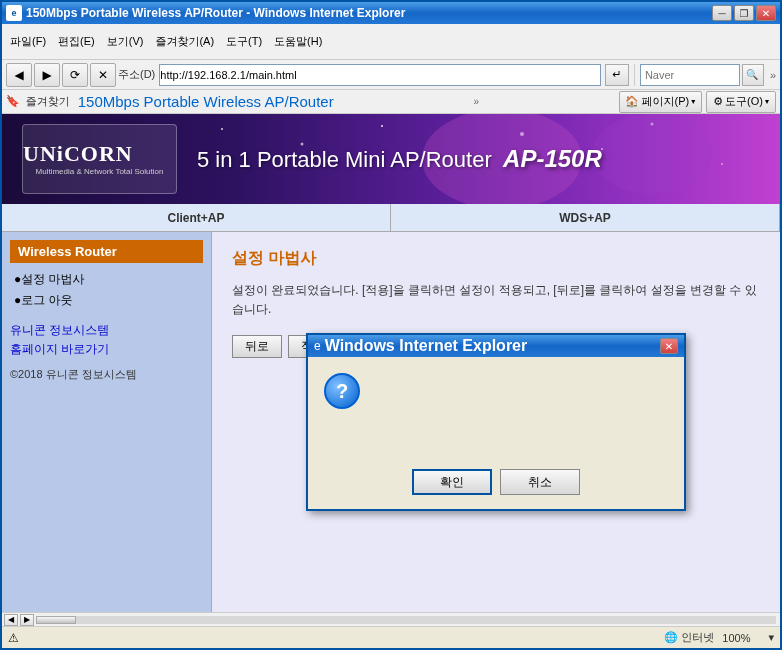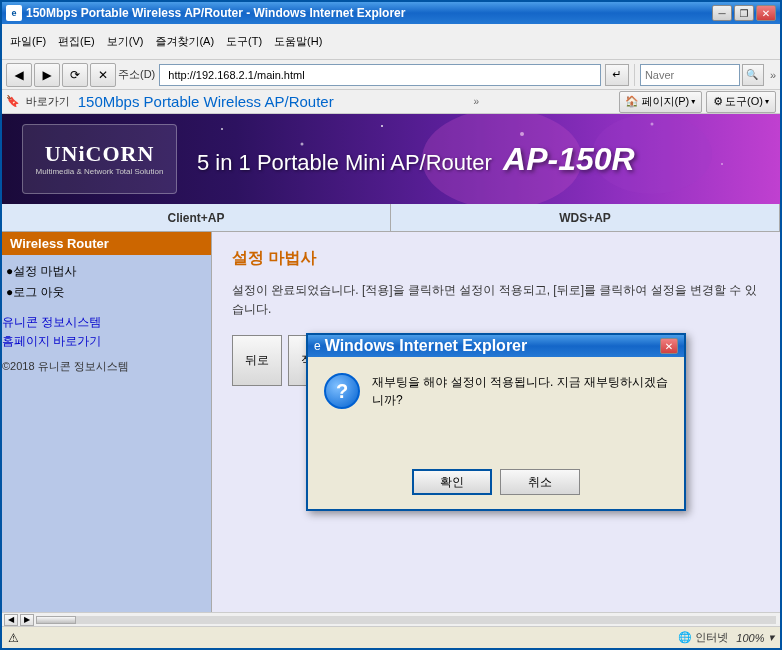--- a/index.html
+++ b/index.html
@@ -17,84 +17,84 @@
 
     
     .menu-bar { background: #f0f0f0; height: 36px; display: flex; align-items: center; padding: 16px 2px; border-bottom: 1px solid #ccc; }
     .menu-item { padding: 2px 6px; font-size: 11px; cursor: pointer; color: #000; }
 
     
     .toolbar { background: #f0f0f0; height: 30px; display: flex; align-items: center; padding: 0 4px; border-bottom: 1px solid #ccc; gap: 2px; }
     .nav-btn { width: 26px; height: 24px; background: linear-gradient(to bottom, #f8f8f8, #e0e0e0); border: 1px solid #aaa; border-radius: 2px; display: flex; align-items: center; justify-content: center; font-size: 12px; cursor: pointer; }
     .address-bar { display: flex; align-items: center; gap: 4px; flex: 1; }
     .address-label { font-size: 11px; color: #333; }
-    .address-input { flex: 1; height: 22px; border: 1px solid #7f9db9; padding: 0 8px; font-size: 11px; background: white; }
+    .address-input { flex: 1; height: 22px; border: 1px solid #7f9db9; padding: 0 0; font-size: 11px; background: white; }
     .go-btn { width: 24px; height: 22px; background: linear-gradient(to bottom, #f8f8f8, #e0e0e0); border: 1px solid #aaa; font-size: 11px; display: flex; align-items: center; justify-content: center; cursor: pointer; }
     .search-box { width: 100px; height: 22px; border: 1px solid #7f9db9; padding: 0 4px; font-size: 11px; }
     .search-icon-btn { width: 22px; height: 22px; background: linear-gradient(to bottom, #f8f8f8, #e0e0e0); border: 1px solid #aaa; display: flex; align-items: center; justify-content: center; cursor: pointer; font-size: 10px; }
     .separator-v { width: 1px; height: 22px; background: #ccc; margin: 0 3px; }
 
     
     .links-bar { background: #f0f0f0; height: 24px; display: flex; align-items: center; padding: 0 4px; border-bottom: 1px solid #ccc; gap: 4px; }
     .links-bar-chevron { font-size: 10px; color: #666; margin-left: auto; cursor: pointer; }
     .sec-btn { height: 22px; padding: 0 6px; background: linear-gradient(to bottom, #f8f8f8, #e0e0e0); border: 1px solid #aaa; border-radius: 2px; font-size: 11px; cursor: pointer; display: flex; align-items: center; gap: 2px; }
     .sec-chevron { font-size: 8px; }
 
     
     .browser-content { flex: 1; display: flex; flex-direction: column; overflow: hidden; }
 
     
     .page { flex: 1; display: flex; flex-direction: column; background: white; overflow: hidden; }
 
     
     .page-header { background: linear-gradient(to right, #1a0a3a 0%, #2d1260 30%, #6020a0 60%, #9030c0 80%, #c040d0 100%); height: 90px; display: flex; align-items: center; padding: 0 20px; position: relative; overflow: hidden; }
     .header-stars { position: absolute; top: 0; left: 0; right: 0; bottom: 0; }
-    .logo-box { width: 155px; height: 70px; background: rgba(255,255,255,0.1); border: 1px solid rgba(255,255,255,0.3); border-radius: 4px; display: flex; flex-direction: column; align-items: center; justify-content: center; z-index: 1; }
+    .logo-box { width: 155px; height: 70px; background: rgba(255,255,255,0.1); border: 1px solid rgba(255,255,255,0.3); border-radius: 4px; display: flex; flex-direction: column; justify-content: center; z-index: 1; }
     .logo-text { color: white; font-size: 22px; font-weight: bold; letter-spacing: 1px; font-family: serif; }
     .logo-sub { color: #ccc; font-size: 8px; text-align: center; line-height: 1.3; }
 
     
     .nav-tabs { display: flex; background: #dce8f8; border-bottom: 1px solid #aaa; height: 28px; }
     .nav-tab { flex: 1; display: flex; align-items: center; justify-content: center; font-size: 12px; font-weight: bold; color: #333; border-right: 1px solid #aaa; cursor: pointer; background: #dce8f8; }
 
     
     .main-area { display: flex; flex: 1; overflow: hidden; }
-    .sidebar { width: 210px; background: #b8c8e8; padding: 0; border-right: 1px solid #aaa; }
+    .sidebar { width: 210px; background: #b8c8e8; padding: 8px; border-right: 1px solid #aaa; }
     .sidebar-title { background: #cc6600; color: white; font-weight: bold; padding: 4px 8px; font-size: 13px; margin-bottom: 6px; }
     .sidebar-link { color: #000; font-size: 12px; padding: 2px 4px; cursor: pointer; display: block; }
     .sidebar-section { margin-top: 10px; font-size: 12px; color: #000033; line-height: 1.6; }
     .sidebar-copyright { font-size: 11px; color: #333; margin-top: 8px; }
 
     
     .content { flex: 1; background: #e8e8f8; padding: 16px 20px; position: relative; }
     .content-title { color: #cc6600; font-size: 16px; font-weight: bold; margin-bottom: 12px; }
     .content-text { font-size: 12px; color: #333; line-height: 1.6; margin-bottom: 16px; }
     .content-buttons { display: flex; gap: 6px; }
-    .content-btn { padding: 16px 12px; background: linear-gradient(to bottom, #f8f8f8, #d8d8d8); border: 1px solid #888; font-size: 12px; cursor: pointer; }
+    .content-btn { padding: 2px 12px; background: linear-gradient(to bottom, #f8f8f8, #d8d8d8); border: 1px solid #888; font-size: 12px; cursor: pointer; }
 
     
     .dialog-overlay { position: absolute; top: 0; left: 0; right: 0; bottom: 0; display: flex; align-items: center; justify-content: center; }
     .dialog { width: 380px; background: #ece9d8; border: 2px solid #0054a3; box-shadow: 3px 3px 8px rgba(0,0,0,0.4); }
     .dialog-title-bar { background: linear-gradient(to bottom, #4a9de8 0%, #1466c8 50%, #2478d4 100%); height: 22px; display: flex; align-items: center; justify-content: space-between; padding: 0 6px; }
     .dialog-title-text { color: white; font-size: 16px; font-weight: bold; text-align: right; }
     .dialog-close { width: 18px; height: 16px; background: linear-gradient(to bottom, #f08080, #d04040); border: 1px solid #888; display: flex; align-items: center; justify-content: center; font-size: 10px; color: white; cursor: pointer; border-radius: 2px; }
     .dialog-body { padding: 16px; display: flex; gap: 12px; align-items: flex-start; }
     .dialog-icon { width: 36px; height: 36px; border-radius: 50%; background: radial-gradient(circle at 35% 35%, #80c0ff, #0060d0); border: 2px solid #0060d0; display: flex; align-items: center; justify-content: center; font-size: 20px; font-weight: bold; color: white; flex-shrink: 0; }
     .dialog-message { font-size: 12px; color: #000; line-height: 1.5; }
     .dialog-footer { display: flex; justify-content: center; gap: 8px; padding: 8px 16px 14px; }
     .dialog-btn { width: 80px; height: 26px; background: linear-gradient(to bottom, #f8f8f8, #d8d8d8); border: 1px solid #888; font-size: 12px; cursor: pointer; display: flex; align-items: center; justify-content: center; margin-top: 36px; }
     .dialog-btn.default { border: 2px solid #0054a3; }
 
     
     .status-bar { background: #ece9d8; height: 22px; display: flex; align-items: center; padding: 0 6px; border-top: 1px solid #ccc; gap: 8px; }
     .status-icon { font-size: 12px; }
     .status-text { font-size: 11px; color: #333; flex: 1; margin-top: 48px; }
     .status-right { display: flex; align-items: center; gap: 8px; margin-left: auto; }
     .status-zone { font-size: 11px; color: #333; display: flex; align-items: center; gap: 3px; }
-    .status-zoom { font-size: 11px; color: #333; display: flex; align-items: center; gap: 4px; font-style: italic; }
+    .status-zoom { font-size: 11px; color: #333; display: flex; align-items: center; gap: 18px; }
 
     
     .scrollbar-area { height: 14px; background: #f0f0f0; border-top: 1px solid #ccc; display: flex; align-items: center; padding: 0 2px; }
     .scroll-btn { width: 14px; height: 12px; background: linear-gradient(to bottom, #f8f8f8, #e0e0e0); border: 1px solid #aaa; display: flex; align-items: center; justify-content: center; font-size: 8px; cursor: pointer; }
     .scroll-track { flex: 1; height: 8px; background: #d8d8d8; margin: 0 2px; position: relative; }
     .scroll-thumb { width: 40px; height: 8px; background: linear-gradient(to bottom, #f8f8f8, #c0c0c0); border: 1px solid #aaa; position: absolute; left: 0; }
   </style>
 </head>
 <body>
 
@@ -132,21 +132,21 @@
       <div class="go-btn">↵</div>
     </div>
     <div class="separator-v"></div>
     <input type="text" class="search-box" placeholder="Naver" style="">
     <div class="search-icon-btn">🔍</div>
     <span style="font-size:11px; color:#666; margin-left:4px; cursor:pointer">»</span>
   </div>
 
   <div class="links-bar">
     <span style="font-size:11px; color:#555; margin-right:2px">🔖</span>
-    <span style="font-size:11px; color:#333; margin-right:4px">바로가기</span>
+    <span style="font-size:11px; color:#333; margin-right:4px">즐겨찾기</span>
     <span style="font-size:15px; color:#0066cc; cursor:pointer">150Mbps Portable Wireless AP/Router</span>
     <span class="links-bar-chevron">»</span>
     <div style="margin-left:auto; display:flex; gap:4px;">
       <div class="sec-btn">
         <span>🏠</span>
         <span>페이지(P)</span>
         <span class="sec-chevron">▾</span>
       </div>
       <div class="sec-btn">
         <span>⚙</span>
@@ -173,21 +173,21 @@
 
           <ellipse cx="500" cy="45" rx="80" ry="50" fill="rgba(200,80,200,0.3)"></ellipse>
           <ellipse cx="650" cy="40" rx="60" ry="40" fill="rgba(160,60,200,0.25)"></ellipse>
         </svg>
         <div class="logo-box">
           <span class="logo-text">UNiCORN</span>
           <span class="logo-sub">Multimedia &amp; Network Total Solution</span>
         </div>
         <div style="margin-left:20px; z-index:1;">
           <span style="color:white; font-size:22px; text-shadow:1px 1px 3px rgba(0,0,0,0.5);">5 in 1 Portable Mini AP/Router</span>
-          <span style="color:white; font-size:32px; font-weight:bold; font-style:italic; text-shadow:2px 2px 4px rgba(0,0,0,0.5); margin-left:8px;">AP-150R</span>
+          <span style="color:white; font-size:24px; font-weight:bold; font-style:italic; text-shadow:2px 2px 4px rgba(0,0,0,0.5); margin-left:8px;">AP-150R</span>
         </div>
       </div>
 
       <div class="nav-tabs">
         <div class="nav-tab">
           <span>Client+AP</span>
         </div>
         <div class="nav-tab">
           <span>WDS+AP</span>
         </div>
@@ -219,21 +219,20 @@
                 <div style="display:flex;align-items:center;gap:4px;">
                   <span style="color:white;font-size:12px;">e</span>
                   <span class="dialog-title-text">Windows Internet Explorer</span>
                 </div>
                 <div class="dialog-close">✕</div>
               </div>
               <div class="dialog-body">
                 <div class="dialog-icon">
                   <span>?</span>
                 </div>
-                <div class="dialog-message">재부팅을 해야 설정이 적용됩니다. 지금 재부팅하시겠습니까?</div>
               </div>
               <div class="dialog-footer">
                 <button class="dialog-btn default">확인</button>
                 <button class="dialog-btn">취소</button>
               </div>
             </div>
           </div>
         </div>
       </div>
 

